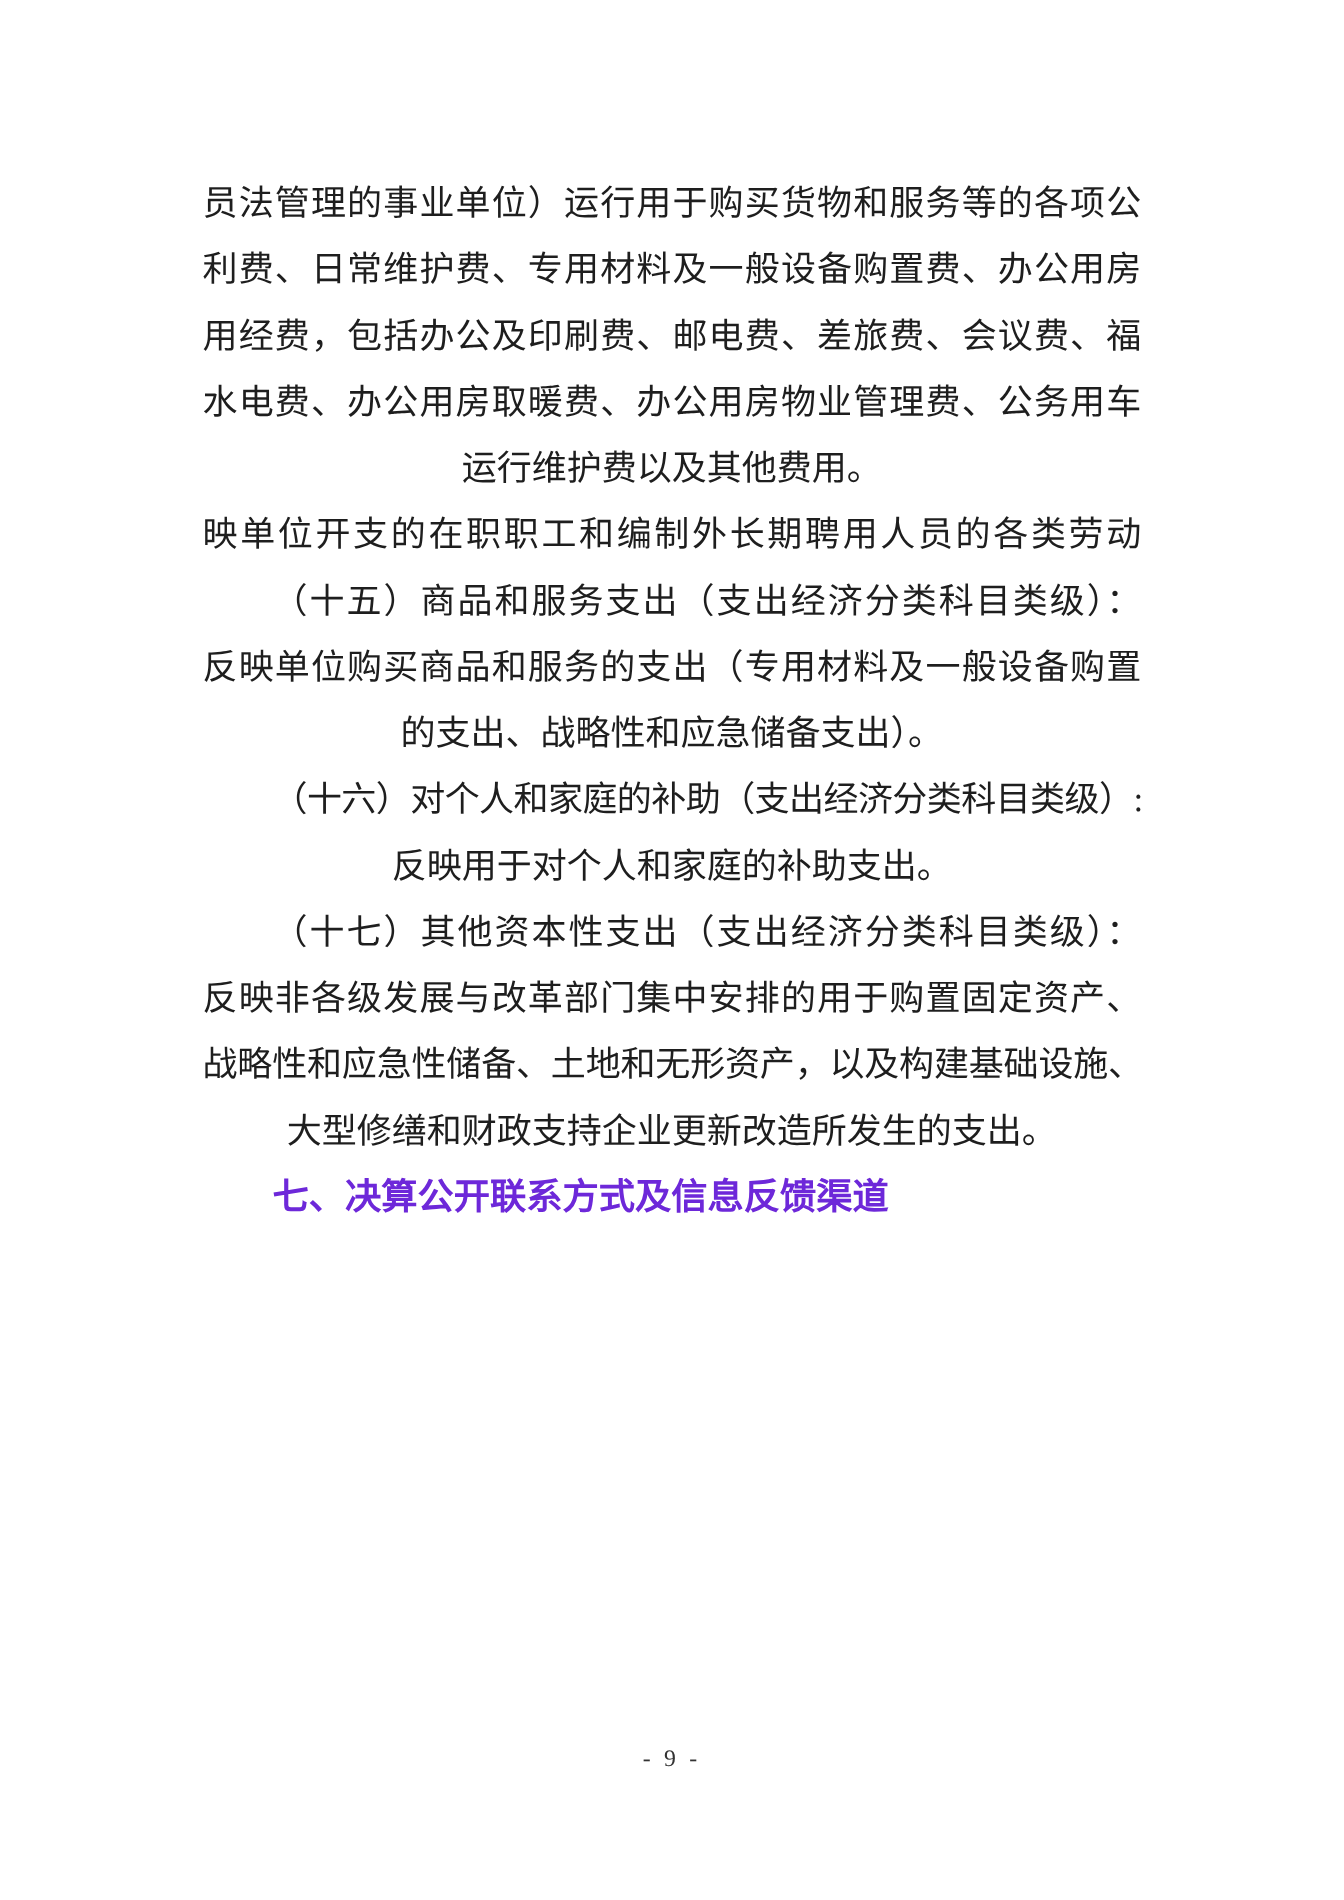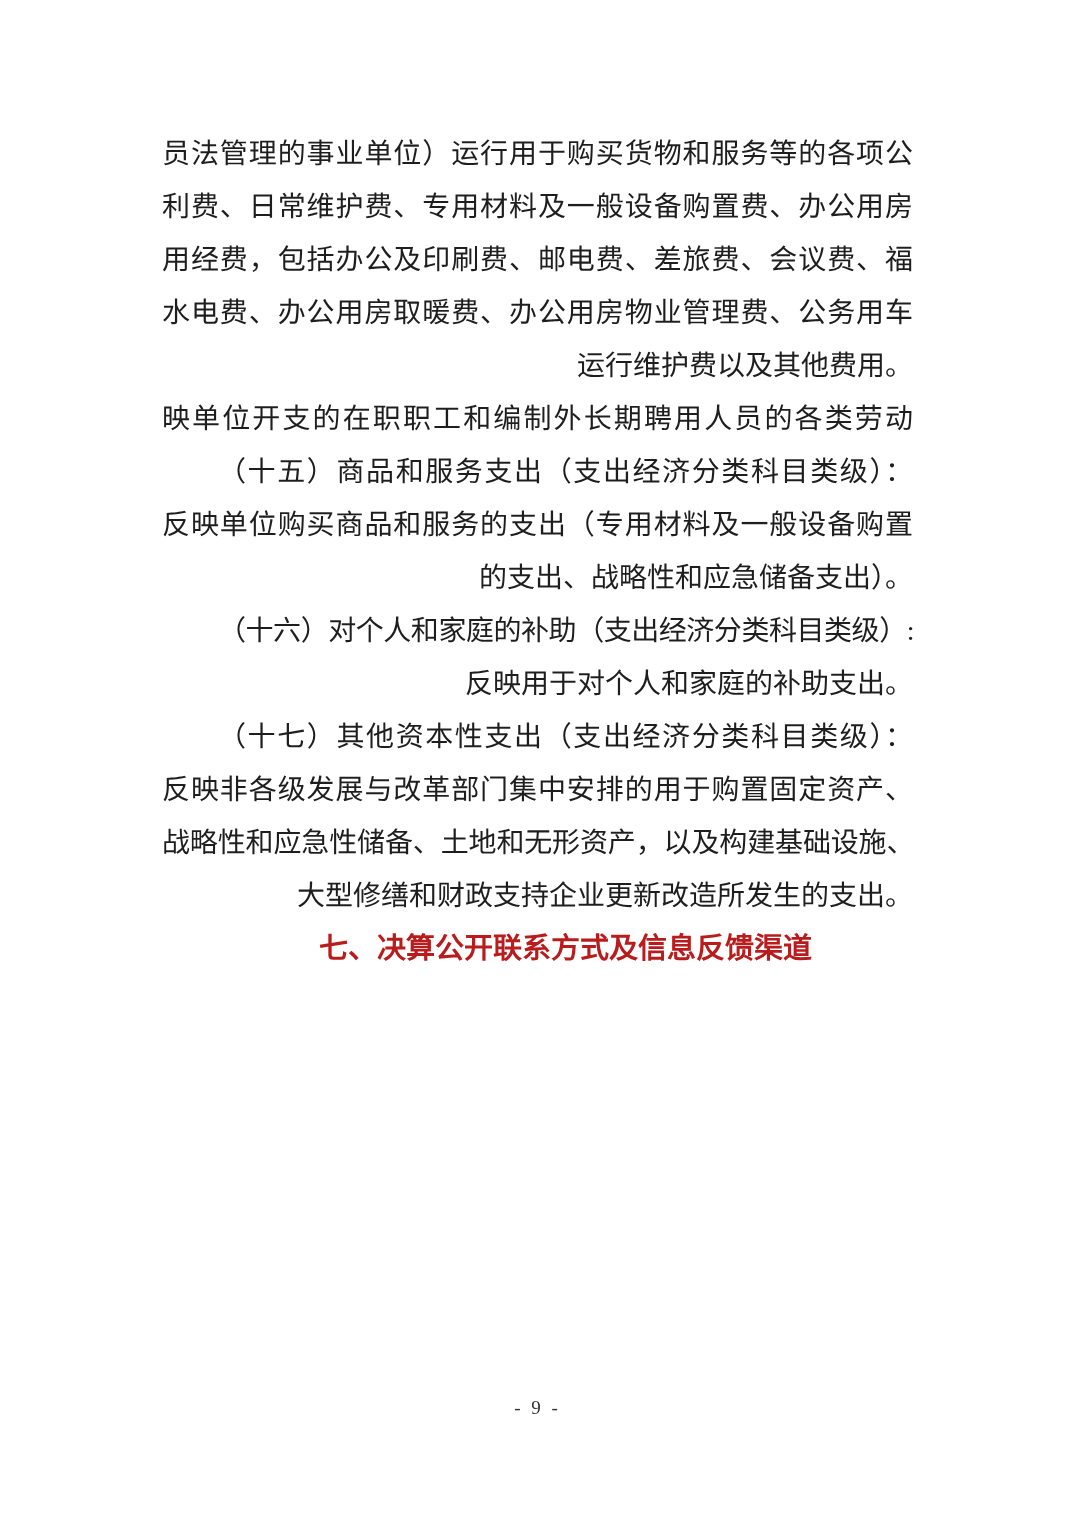--- a/index.html
+++ b/index.html
@@ -16,21 +16,21 @@
     color: #1e1e1e;
   }
   .page {
     position: absolute;
     inset: 0;
     background: #ffffff;
   }
   .text-block {
     position: absolute;
     left: 162px;
-    top: 127px;
+    top: 137px;
     width: 751px;
   }
   .line {
     height: 53px;
     line-height: 53px;
     font-size: 28px;
     overflow: hidden;
     white-space: normal;
     color: #1e1e1e;
   }
@@ -47,28 +47,28 @@
   .contact {
     text-indent: 56px;
   }
   
   .tight {
     letter-spacing: -1.5px;
   }
   
   .end,
   .contact {
-    text-align: right;
+    text-align: center;
   }
   .heading {
     font-family: "Liberation Sans", "DejaVu Sans", sans-serif;
     font-weight: 700;
     font-size: 29px;
-    color: #b91c1c;
-    text-align: center;
+    color: #6d28d9;
+    text-align: left;
   }
   .footer {
     position: absolute;
     left: 0;
     width: 1075px;
     top: 1396px;
     text-align: center;
     font-size: 19px;
     line-height: 24px;
     letter-spacing: 3px;

